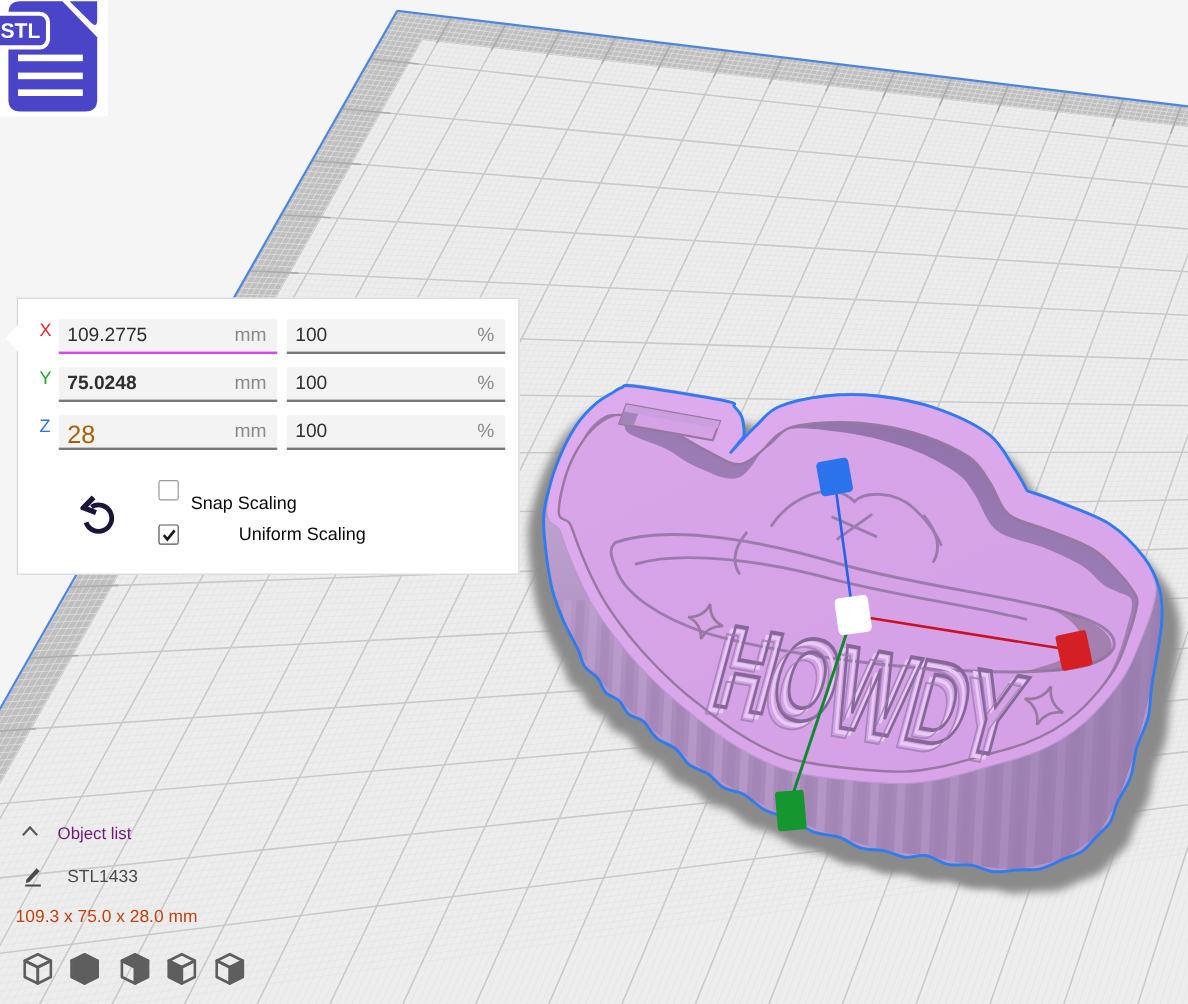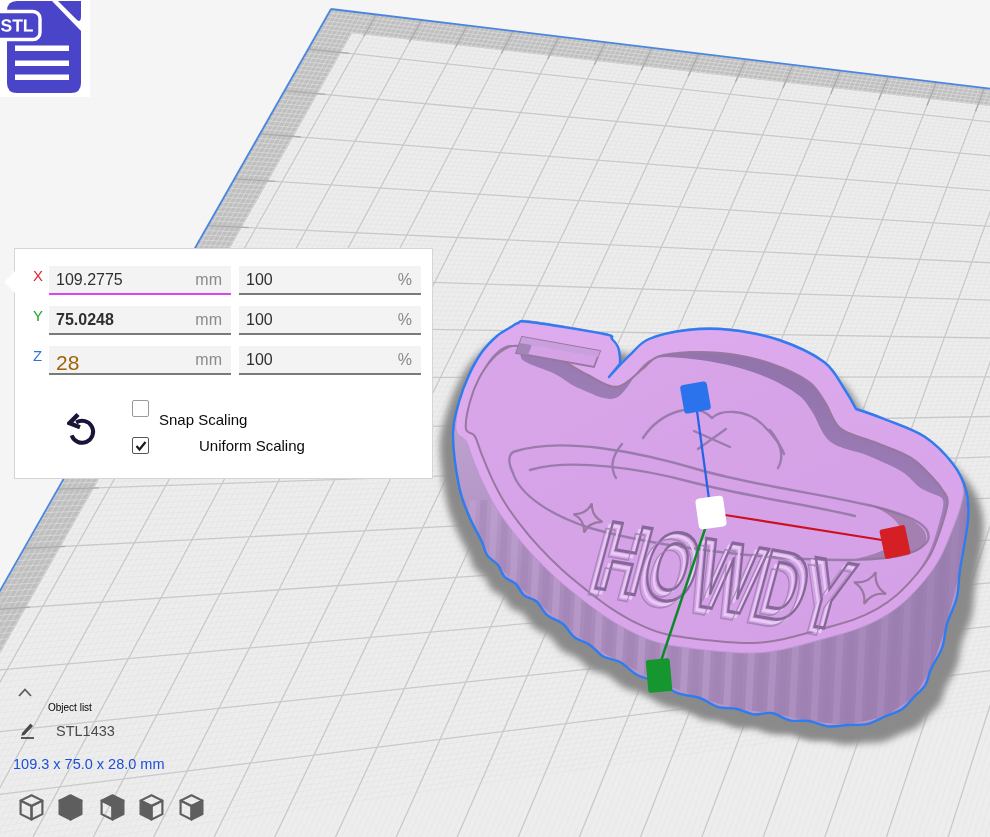--- a/index.html
+++ b/index.html
@@ -199,27 +199,27 @@
 <div style="position:absolute;left:117px;top:188px;width:17px;height:17px;background:#ffffff;border:1px solid #555;border-radius:2px;"></div>
 <svg style="position:absolute;left:119px;top:190px;" width="14" height="14">
       <path d="M2.5 7 L5.5 10.5 L11.5 3" fill="none" stroke="#1a1a1a" stroke-width="2.2"></path>
     </svg>
 <div style="position:absolute;left:144px;top:188px;font-size:15px;color:#0a0a0a;margin-left:40px;">Uniform Scaling</div>
 </div>
 
 <svg style="position:absolute;left:18px;top:687px;" width="14" height="12">
     <path d="M1 9 L7 2.5 L13 9" fill="none" stroke="#5a5a5a" stroke-width="1.8"></path>
   </svg>
-<div style="position:absolute;left:48px;top:686px;font-size:10px;color:#000000;margin-top:16px;">Object list</div>
+<div style="position:absolute;left:48px;top:686px;font-size:14px;color:#701a75;">Object list</div>
 <svg style="position:absolute;left:19px;top:722px;" width="17" height="17">
     <path d="M3 11 L11.5 1.5 L14 4 L5.5 13 L2.5 13.8 Z" fill="#4a4a4a"></path>
     <line x1="2" y1="16" x2="15" y2="16" stroke="#4a4a4a" stroke-width="1.8"></line>
   </svg>
 <div style="position:absolute;left:56px;top:723px;font-size:14.5px;color:#4a4a4a;text-align:center;">STL1433</div>
-<div style="position:absolute;left:13px;top:756px;font-size:14.5px;color:#1d4ed8;">109.3 x 75.0 x 28.0 mm</div>
+<div style="position:absolute;left:13px;top:756px;font-size:14.5px;color:#c2410c;">109.3 x 75.0 x 28.0 mm</div>
 <svg style="position:absolute;left:19px;top:794px;" width="25" height="27" viewBox="0 0 24 26">
     <path d="M12 1.2 L22.5 6.4 L12 11.6 L1.5 6.4 Z" fill="none" stroke="#5e5e5e" stroke-width="2.1" stroke-linejoin="round"></path>
     <path d="M1.5 6.4 L12 11.6 L12 24.6 L1.5 19.4 Z" fill="none" stroke="#5e5e5e" stroke-width="2.1" stroke-linejoin="round"></path>
     <path d="M22.5 6.4 L12 11.6 L12 24.6 L22.5 19.4 Z" fill="none" stroke="#5e5e5e" stroke-width="2.1" stroke-linejoin="round"></path>
   </svg>
 <svg style="position:absolute;left:58px;top:794px;" width="25" height="27" viewBox="0 0 24 26">
     <path d="M12 1.2 L22.5 6.4 L12 11.6 L1.5 6.4 Z" fill="#5e5e5e" stroke="#ededed" stroke-width="1"></path>
     <path d="M1.5 6.4 L12 11.6 L12 24.6 L1.5 19.4 Z" fill="#5e5e5e" stroke="#ededed" stroke-width="1"></path>
     <path d="M22.5 6.4 L12 11.6 L12 24.6 L22.5 19.4 Z" fill="#5e5e5e" stroke="#ededed" stroke-width="1"></path>
     <path d="M12 1.2 L22.5 6.4 L12 11.6 L1.5 6.4 Z" fill="none" stroke="#5e5e5e" stroke-width="2.1" stroke-linejoin="round"></path>

